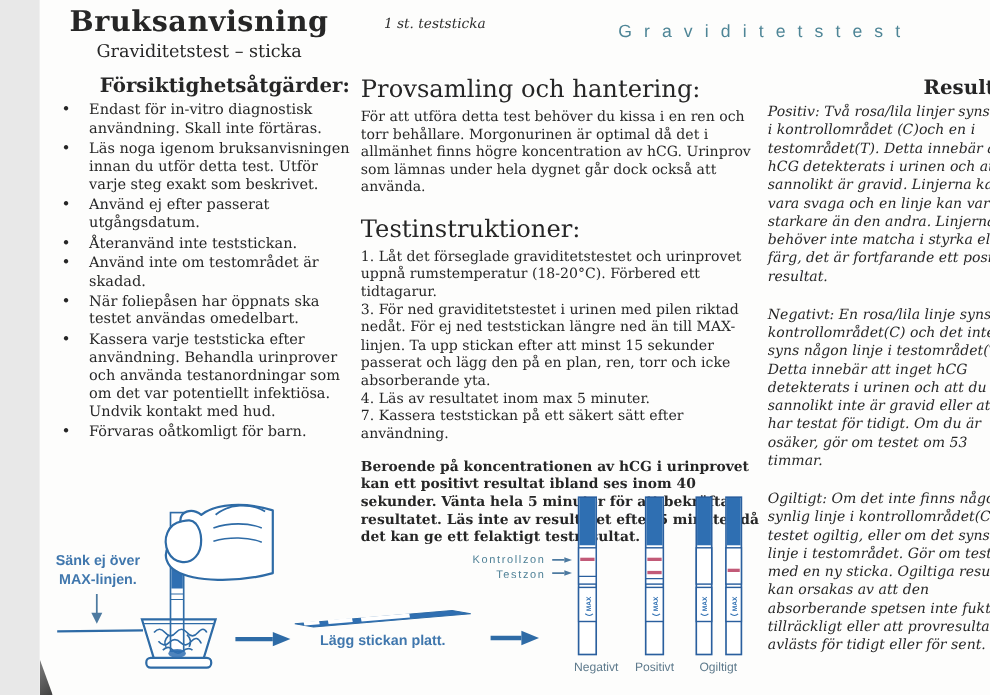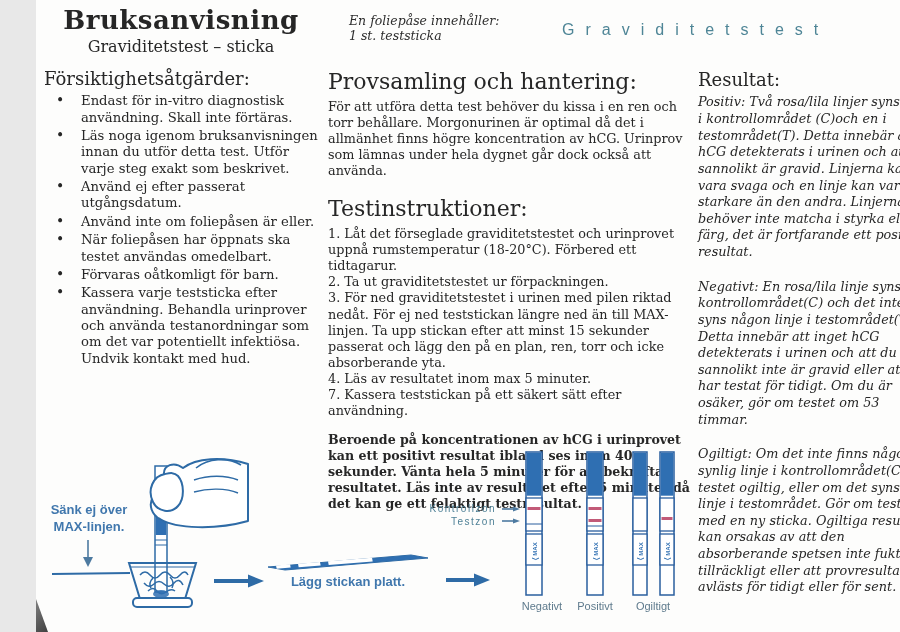--- a/index.html
+++ b/index.html
@@ -14,21 +14,21 @@
   .doc-title{font-size:26px;font-weight:bold;letter-spacing:.5px;line-height:1.1;}
   .doc-subtitle{font-size:16px;margin-top:2px;}
   #pouch-note{position:absolute;left:313px;top:13px;font-style:italic;font-size:12.5px;line-height:1.22;color:#2e2e2e;}
   #brand{position:absolute;left:526px;top:21px;font-family:Liberation Sans, sans-serif;
          font-size:16px;color:#4e8596;letter-spacing:11px;white-space:nowrap;font-weight:500;}
   
   .col{position:absolute;top:68px;}
   #col-left{left:8px;width:274px;font-size:13.2px;line-height:1.24;}
   #col-mid{left:292px;width:362px;font-size:12.8px;line-height:1.26;}
   #col-right{left:662px;width:233px;font-size:12.8px;line-height:1.3;}
-  .h-bold{font-size:18px;font-weight:normal;margin:0 0 3px 0;}
+  .h-bold{font-size:18px;font-weight:bold;margin:0 0 3px 0;text-align:right;}
   .h-reg{font-size:22px;font-weight:normal;margin:0 0 3px 0;}
   .b-item{position:relative;padding-left:37px;margin-bottom:2px;}
   .b-item::before{content:"\2022";position:absolute;left:12px;top:-1px;font-size:14px;}
   #col-mid p{margin:0 0 0 0;}
   .gap-lg{height:16px;}
   .gap-md{height:13px;}
   .warning{font-weight:bold;font-size:12.6px;line-height:1.27;}
   #col-right p{margin:0 0 18px 0;font-style:italic;}
   
   #diagram{position:absolute;left:0;top:428px;}
@@ -43,44 +43,43 @@
 <body>
 
 <div id="page">
 
   <div id="title-block">
     <div class="doc-title">Bruksanvisning</div>
     <div class="doc-subtitle">Graviditetstest – sticka</div>
   </div>
 
   <div id="pouch-note">
-    <div>En foliepåse innehåller:</div>
     <div>1 st. teststicka</div>
   </div>
 
   <div id="brand">Graviditetstest</div>
 
   <div id="col-left" class="col">
     <div class="h-bold">Försiktighetsåtgärder:</div>
     <div class="b-item">Endast för in-vitro diagnostisk användning. Skall inte förtäras.</div>
     <div class="b-item">Läs noga igenom bruksanvisningen innan du utför detta test. Utför varje steg exakt som beskrivet.</div>
     <div class="b-item">Använd ej efter passerat utgångsdatum.</div>
-    <div class="b-item">Använd inte om foliepåsen är eller.</div>
+    <div class="b-item">Återanvänd inte teststickan.</div>
+    <div class="b-item">Använd inte om testområdet är skadad.</div>
     <div class="b-item">När foliepåsen har öppnats ska testet användas omedelbart.</div>
+    <div class="b-item">Kassera varje teststicka efter användning. Behandla urinprover och använda testanordningar som om det var potentiellt infektiösa. Undvik kontakt med hud.</div>
     <div class="b-item">Förvaras oåtkomligt för barn.</div>
-    <div class="b-item">Kassera varje teststicka efter användning. Behandla urinprover och använda testanordningar som om det var potentiellt infektiösa. Undvik kontakt med hud.</div>
   </div>
 
   <div id="col-mid" class="col">
     <div class="h-reg">Provsamling och hantering:</div>
     <p>För att utföra detta test behöver du kissa i en ren och torr behållare.  Morgonurinen är optimal då det i allmänhet finns högre koncentration av hCG. Urinprov som lämnas under hela dygnet går dock också att använda.</p>
     <div class="gap-lg"></div>
     <div class="h-reg">Testinstruktioner:</div>
     <div>1. Låt det förseglade graviditetstestet och urinprovet uppnå rumstemperatur (18-20°C). Förbered ett tidtagarur.</div>
-    <div>2. Ta ut graviditetstestet ur förpackningen.</div>
     <div>3. För ned graviditetstestet i urinen med pilen riktad nedåt. För ej ned teststickan längre ned än till MAX-linjen. Ta upp stickan efter att minst 15 sekunder passerat och lägg den på en plan, ren, torr och icke absorberande yta.</div>
     <div>4. Läs av resultatet inom max 5 minuter.</div>
     <div>7. Kassera teststickan på ett säkert sätt efter användning.</div>
     <div class="gap-md"></div>
     <div class="warning">Beroende på koncentrationen av hCG i urinprovet kan ett positivt resultat ibland ses inom 40 sekunder. Vänta hela 5 minuter för att bekräfta resultatet. Läs inte av resultatet efter 5 minuter då det kan ge ett felaktigt testresultat.</div>
   </div>
 
   <div id="col-right" class="col">
     <div class="h-bold">Resultat:</div>
     <p>Positiv: Två rosa/lila linjer syns. En i kontrollområdet (C)och en i testområdet(T).  Detta innebär att hCG detekterats i urinen och att du sannolikt är gravid. Linjerna kan vara svaga och en linje kan vara starkare än den andra. Linjerna behöver inte matcha i styrka eller färg, det är fortfarande ett positivt resultat.</p>

